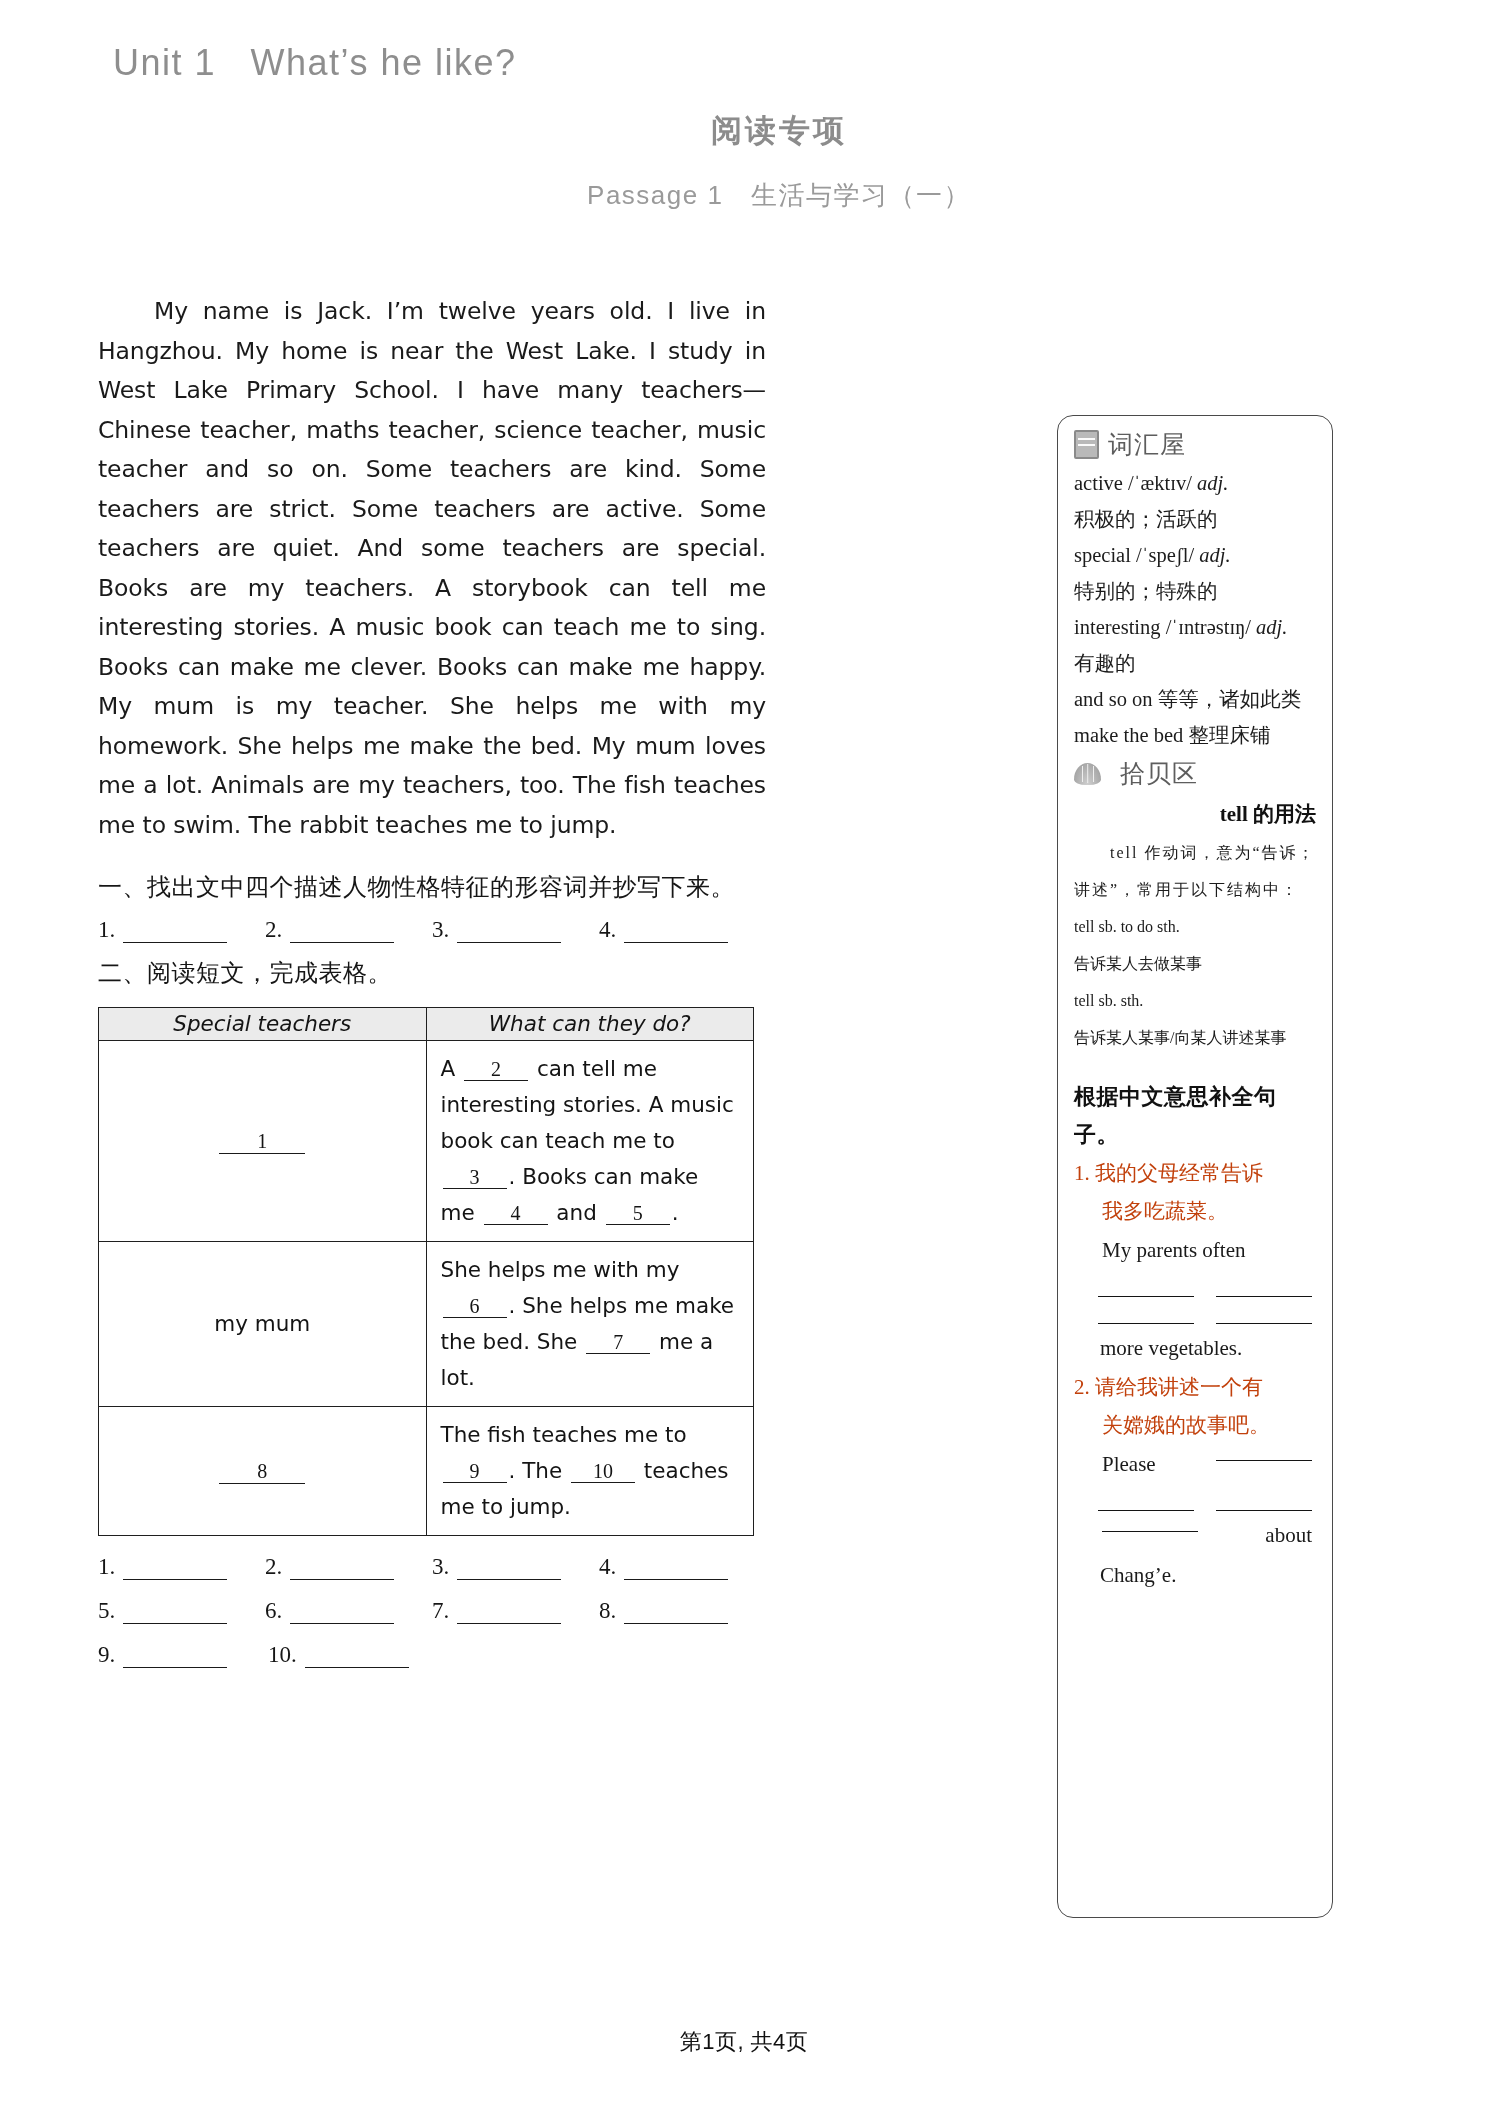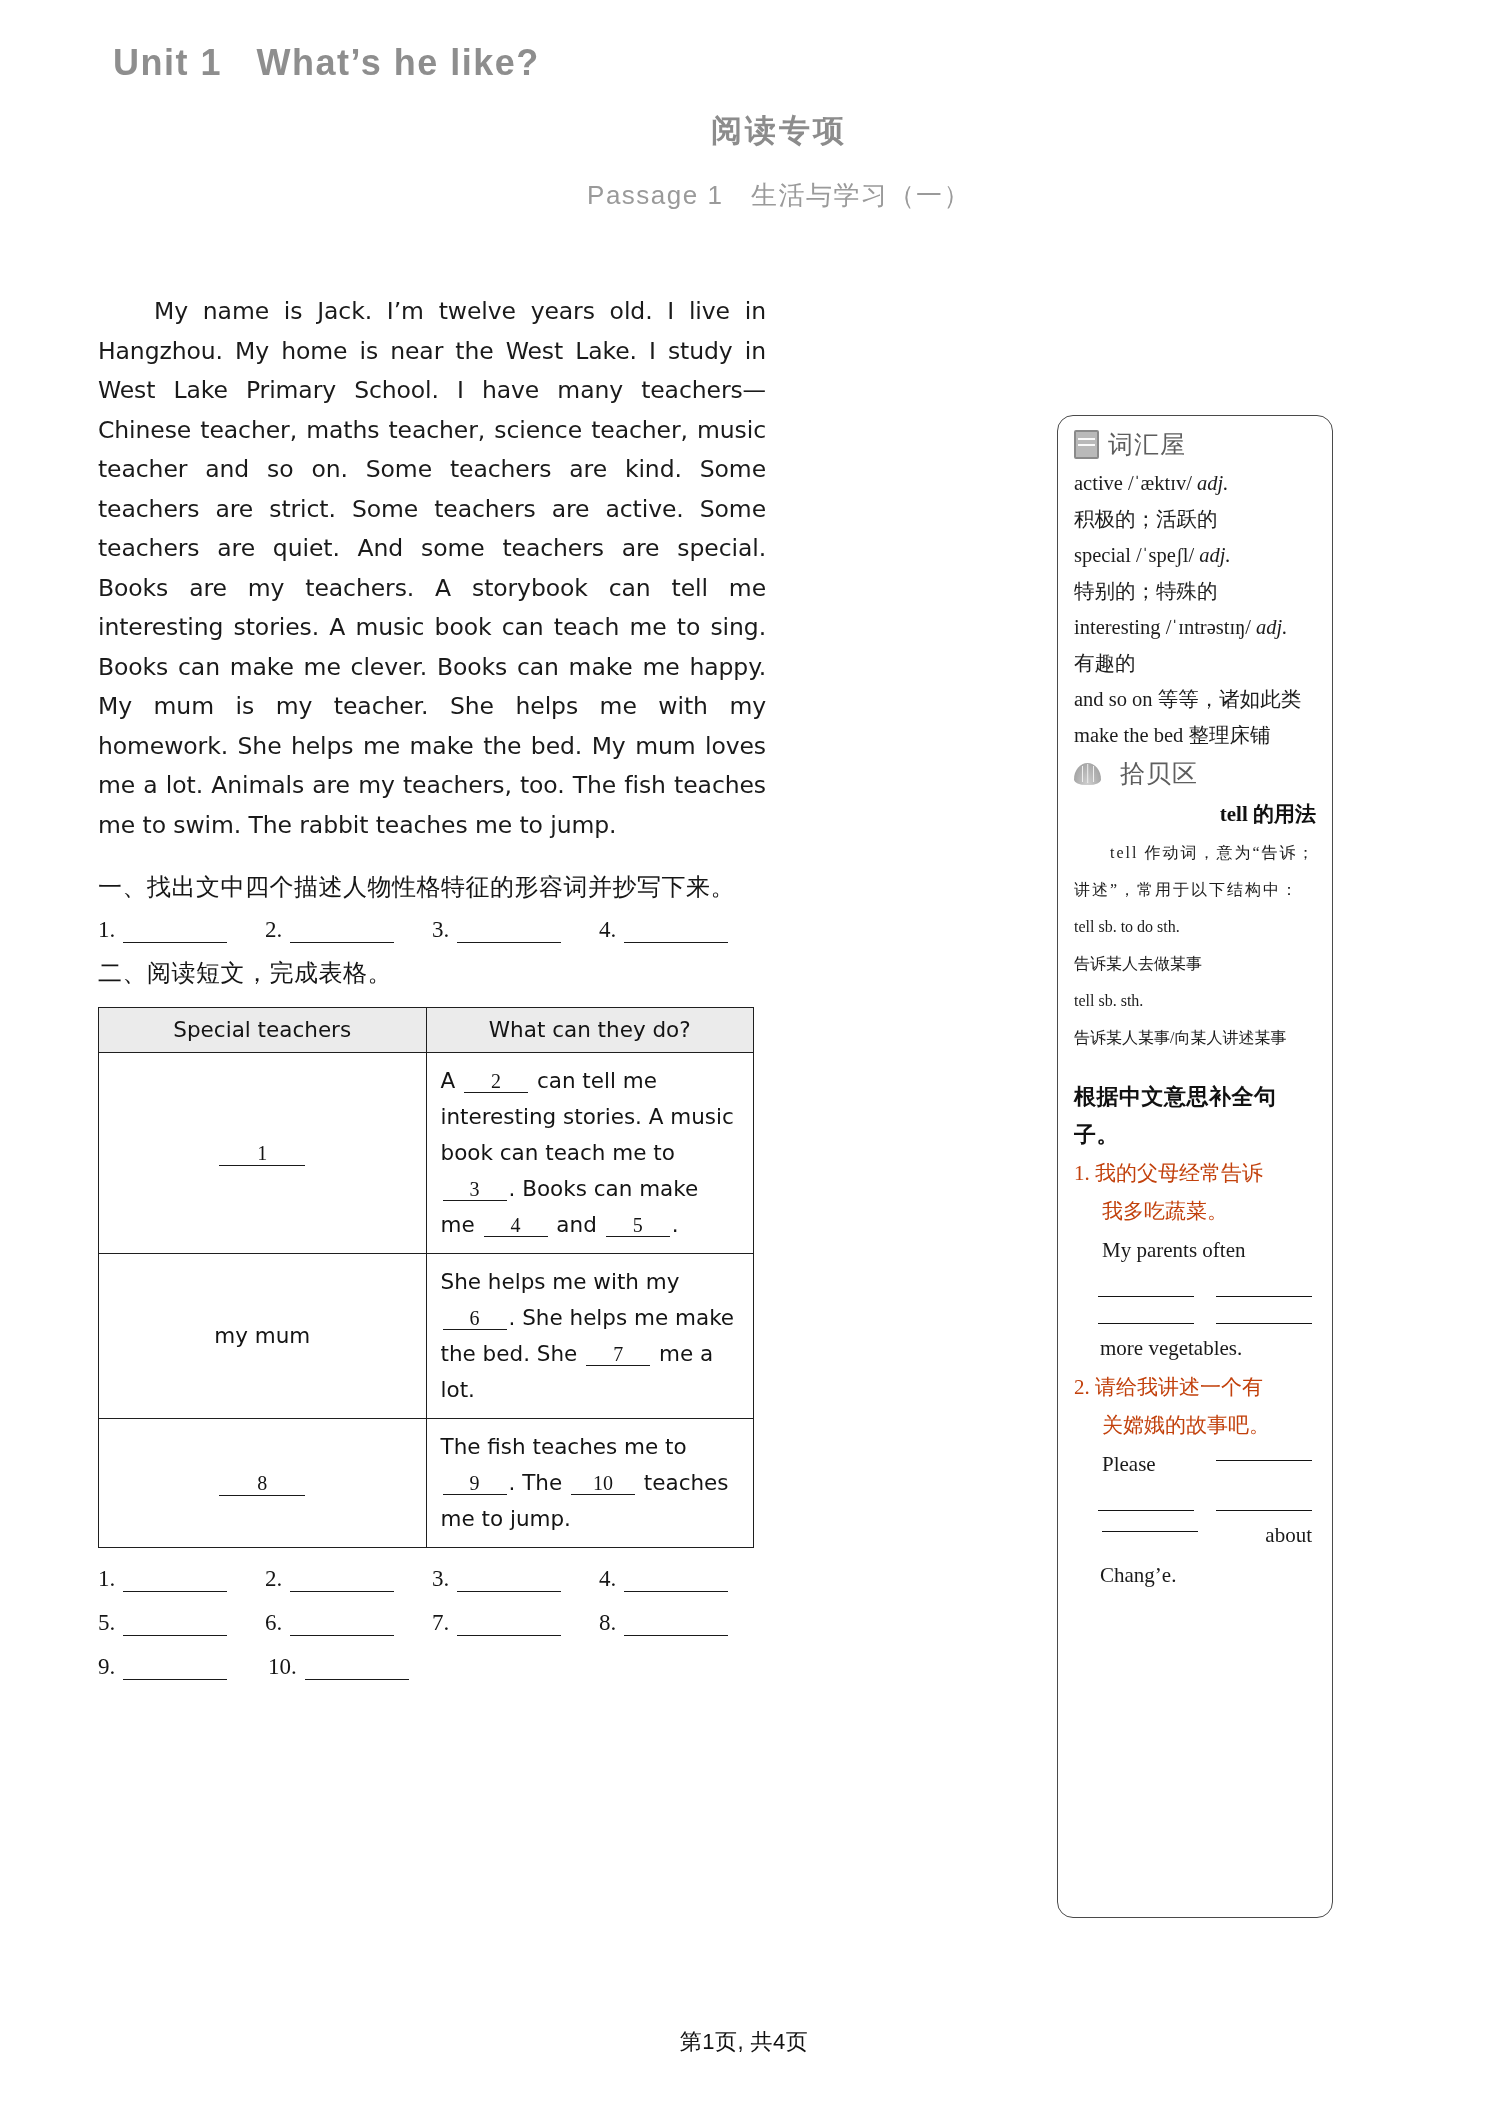--- a/index.html
+++ b/index.html
@@ -14,21 +14,21 @@
     font-family: "Liberation Serif", "DejaVu Serif", serif;
     overflow: hidden;
   }
 
   
   .unit-title {
     position: absolute;
     left: 113px;
     top: 42px;
     font-family: "Liberation Sans", sans-serif;
-    font-weight: bold;
+    font-weight: normal;
     font-size: 36px;
     letter-spacing: 1.5px;
     color: #8e8e8e;
     white-space: pre;
   }
   .section-title {
     position: absolute;
     left: 0;
     top: 110px;
     width: 1488px;
@@ -117,22 +117,23 @@
     padding: 10px 14px;
     font-weight: normal;
     font-size: 21.5px;
     line-height: 36px;
     color: #141414;
     vertical-align: middle;
   }
   table.ex-table thead th {
     background: #ebebeb;
     text-align: center;
-    padding: 7px 10px;
+    padding: 1px 10px;
     line-height: 30px;
+    font-style: italic;
   }
   table.ex-table td.left-cell {
     text-align: center;
     width: 192px;
   }
   .inline-blank {
     display: inline-block;
     min-width: 56px;
     border-bottom: 1.4px solid #1a1a1a;
     text-align: center;

